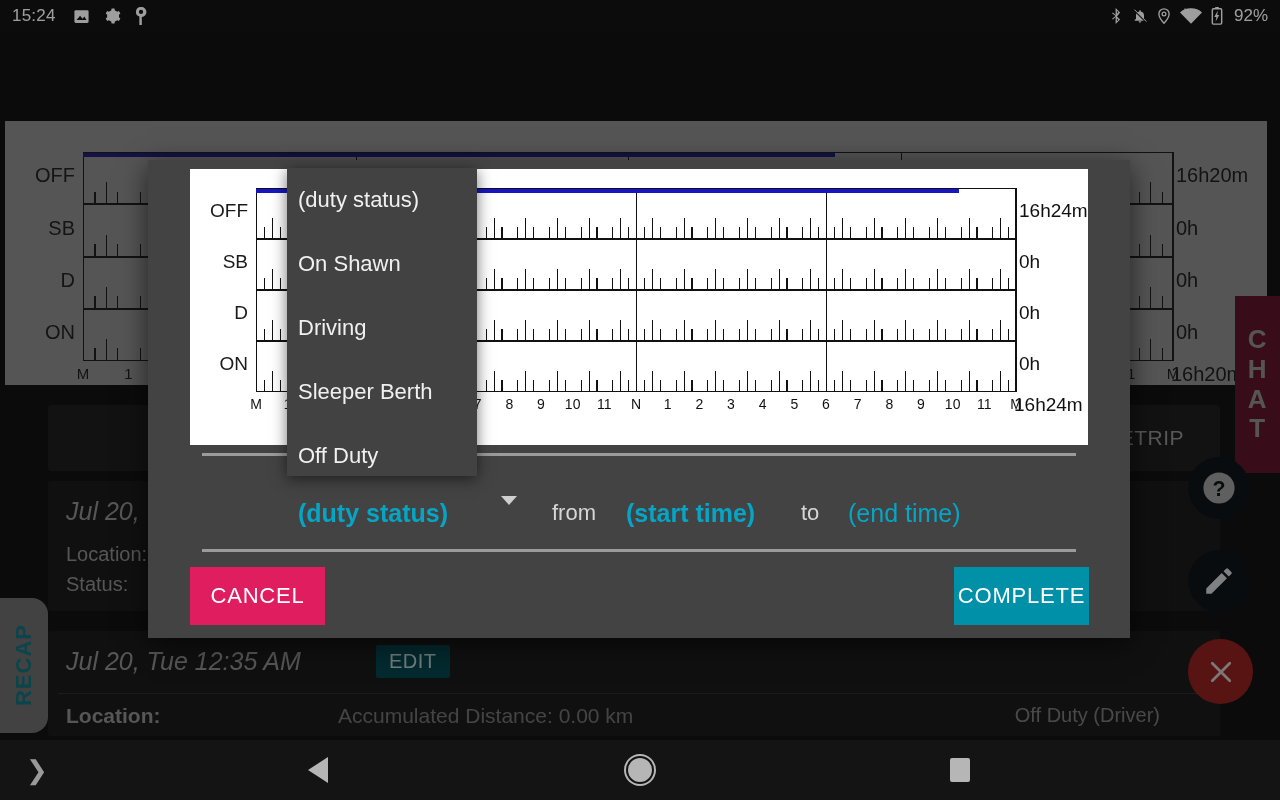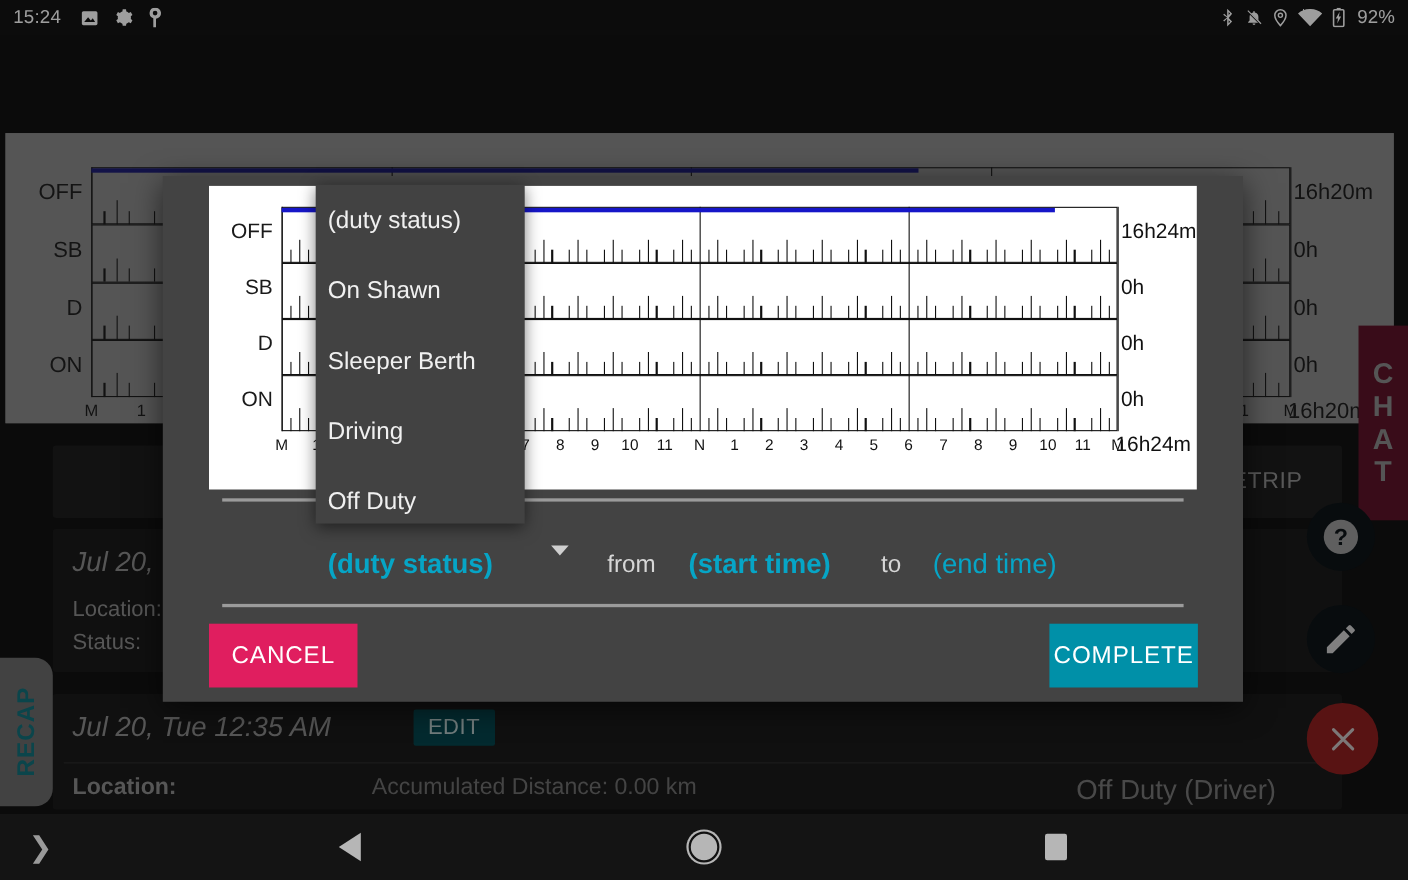--- a/index.html
+++ b/index.html
@@ -96,21 +96,21 @@
   }
   .card2 .dateline { position:absolute; top:16px; left:18px; font-size:25px; font-style:italic; color:#8b8b8b; }
   .edit-chip {
     position:absolute; top:14px; left:328px; background:#05454d; color:#b6c9c9;
     font-size:20px; padding:5px 13px; border-radius:2px; letter-spacing:.5px;
   }
   .card2 .hr { position:absolute; top:62px; left:10px; width:1152px; height:1px; background:#2e2e2e; }
   .card2 .loc { position:absolute; top:73px; left:18px; font-size:21px; font-weight:bold; color:#8b8b8b; }
   .card2 .dist { position:absolute; top:73px; left:290px; font-size:21px; font-weight:bold; }
   .card2 .dist span { font-weight:normal; color:#6f6f6f; }
-  .card2 .offduty { position:absolute; top:73px; right:60px; font-size:25px; font-weight:bold; }
+  .card2 .offduty { position:absolute; top:73px; right:60px; font-size:20px; font-weight:bold; }
   .card2 .offduty span { font-weight:normal; color:#777; }
 
   
   .recap-tab {
     position:absolute; top:598px; left:0; width:48px; height:135px;
     background:#6b6b6b; border-radius:0 16px 16px 0;
     display:flex; align-items:center; justify-content:center;
   }
   .recap-tab span {
     writing-mode:vertical-rl; transform:rotate(180deg);
@@ -997,22 +997,22 @@
 
     <div class="dlg-divider" style="top:389px;"></div>
 
     <div class="btn btn-cancel">CANCEL</div>
     <div class="btn btn-complete">COMPLETE</div>
   </div>
 
   <div class="menu" id="menu">
       <div class="menu-item">(duty status)</div>
       <div class="menu-item">On Shawn</div>
+      <div class="menu-item">Driving</div>
       <div class="menu-item">Sleeper Berth</div>
-      <div class="menu-item">Driving</div>
       <div class="menu-item">Off Duty</div>
     </div>
 
   <div class="navbar">
     <span class="nav-chevron">❯</span>
     <span class="nav-back"></span>
     <span class="nav-home"></span>
     <span class="nav-recents"></span>
   </div>
 

